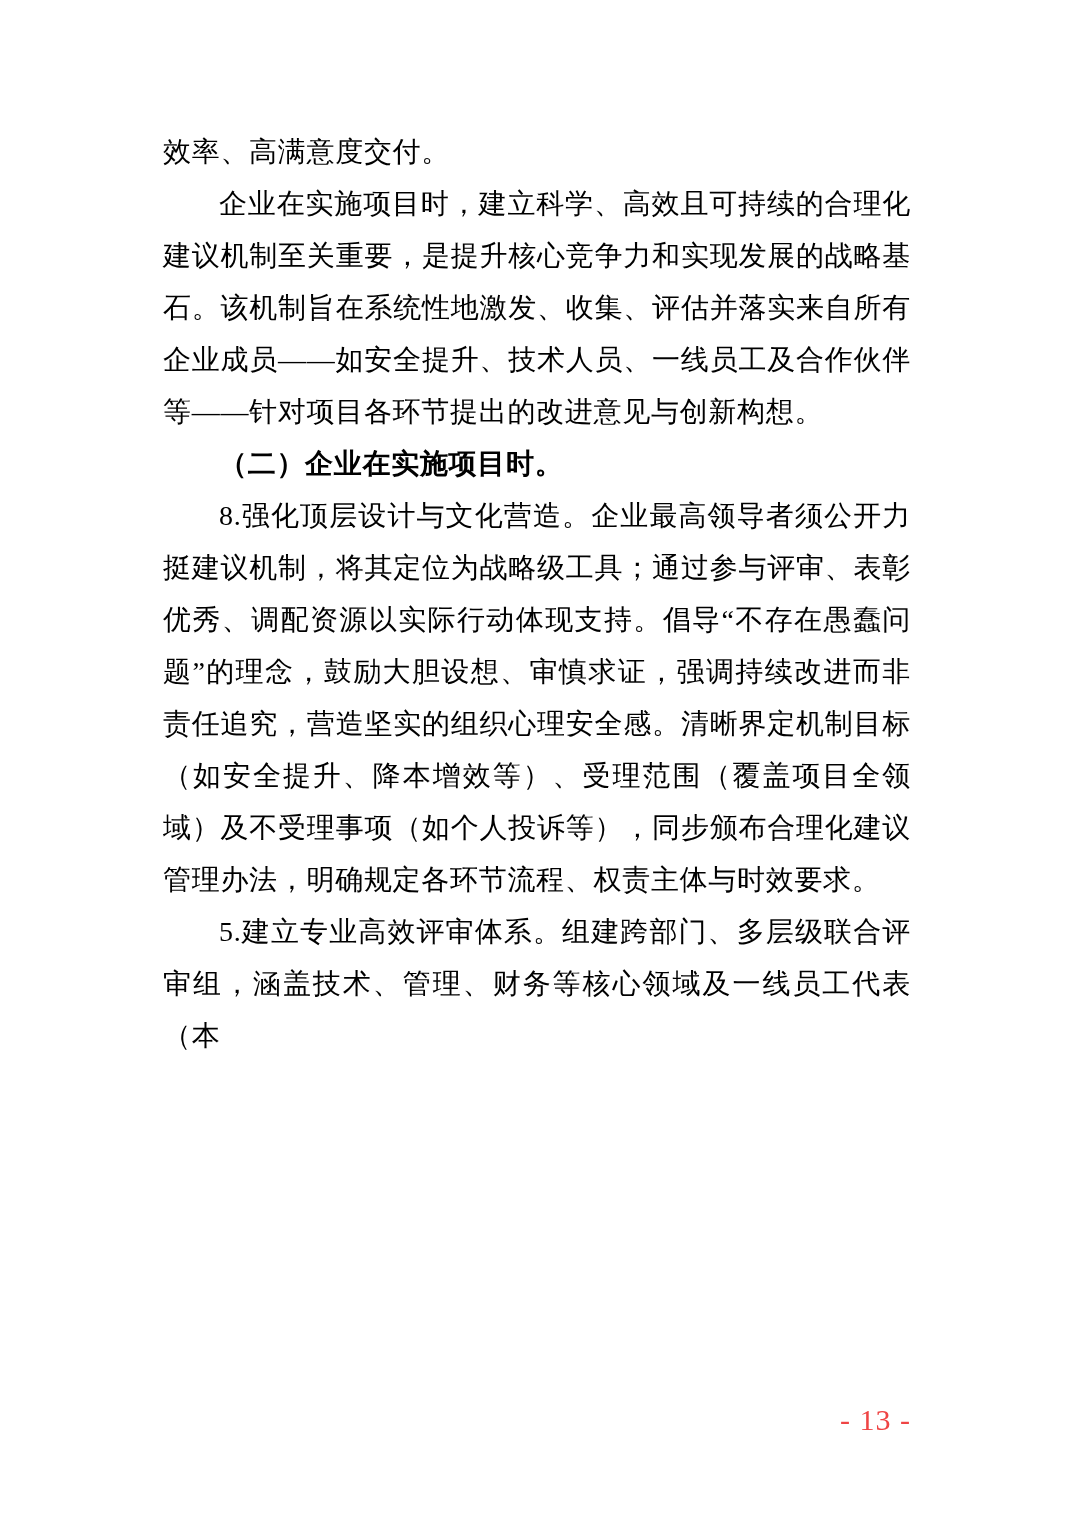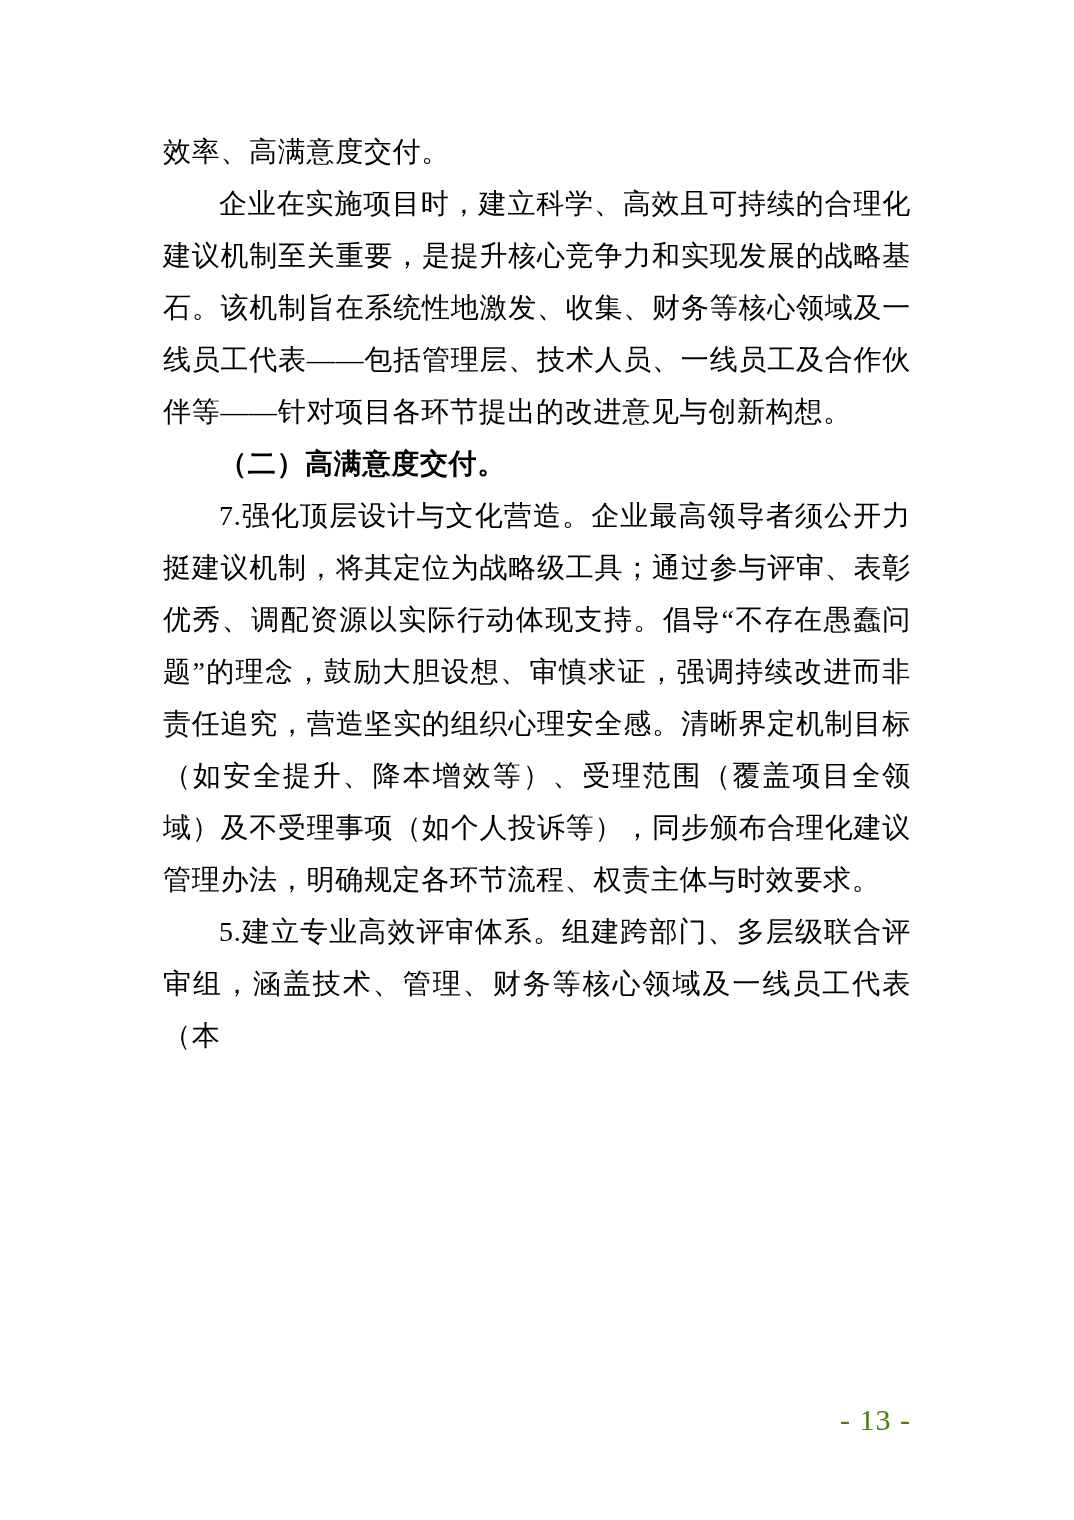--- a/index.html
+++ b/index.html
@@ -40,28 +40,28 @@
   }
   .page-number {
     position: absolute;
     left: 163px;
     top: 1402px;
     width: 748px;
     text-align: right;
     font-size: 30px;
     line-height: 36px;
     letter-spacing: 1px;
-    color: #4d7c0f;
+    color: #ef4444;
   }
 </style>
 </head>
 <body>
 
 <div class="page">
   <div class="content">
     <p class="para">效率、高满意度交付。</p>
-    <p class="para indent">企业在实施项目时，建立科学、高效且可持续的合理化建议机制至关重要，是提升核心竞争力和实现发展的战略基石。该机制旨在系统性地激发、收集、财务等核心领域及一线员工代表——包括管理层、技术人员、一线员工及合作伙伴等——针对项目各环节提出的改进意见与创新构想。</p>
-    <p class="para indent heading">（二）高满意度交付。</p>
-    <p class="para indent">7.强化顶层设计与文化营造。企业最高领导者须公开力挺建议机制，将其定位为战略级工具；通过参与评审、表彰优秀、调配资源以实际行动体现支持。倡导“不存在愚蠢问题”的理念，鼓励大胆设想、审慎求证，强调持续改进而非责任追究，营造坚实的组织心理安全感。清晰界定机制目标（如安全提升、降本增效等）、受理范围（覆盖项目全领域）及不受理事项（如个人投诉等），同步颁布合理化建议管理办法，明确规定各环节流程、权责主体与时效要求。</p>
+    <p class="para indent">企业在实施项目时，建立科学、高效且可持续的合理化建议机制至关重要，是提升核心竞争力和实现发展的战略基石。该机制旨在系统性地激发、收集、评估并落实来自所有企业成员——如安全提升、技术人员、一线员工及合作伙伴等——针对项目各环节提出的改进意见与创新构想。</p>
+    <p class="para indent heading">（二）企业在实施项目时。</p>
+    <p class="para indent">8.强化顶层设计与文化营造。企业最高领导者须公开力挺建议机制，将其定位为战略级工具；通过参与评审、表彰优秀、调配资源以实际行动体现支持。倡导“不存在愚蠢问题”的理念，鼓励大胆设想、审慎求证，强调持续改进而非责任追究，营造坚实的组织心理安全感。清晰界定机制目标（如安全提升、降本增效等）、受理范围（覆盖项目全领域）及不受理事项（如个人投诉等），同步颁布合理化建议管理办法，明确规定各环节流程、权责主体与时效要求。</p>
     <p class="para indent">5.建立专业高效评审体系。组建跨部门、多层级联合评审组，涵盖技术、管理、财务等核心领域及一线员工代表（本</p>
   </div>
   <div class="page-number">- 13 -</div>
 </div>
 
 </body></html>

